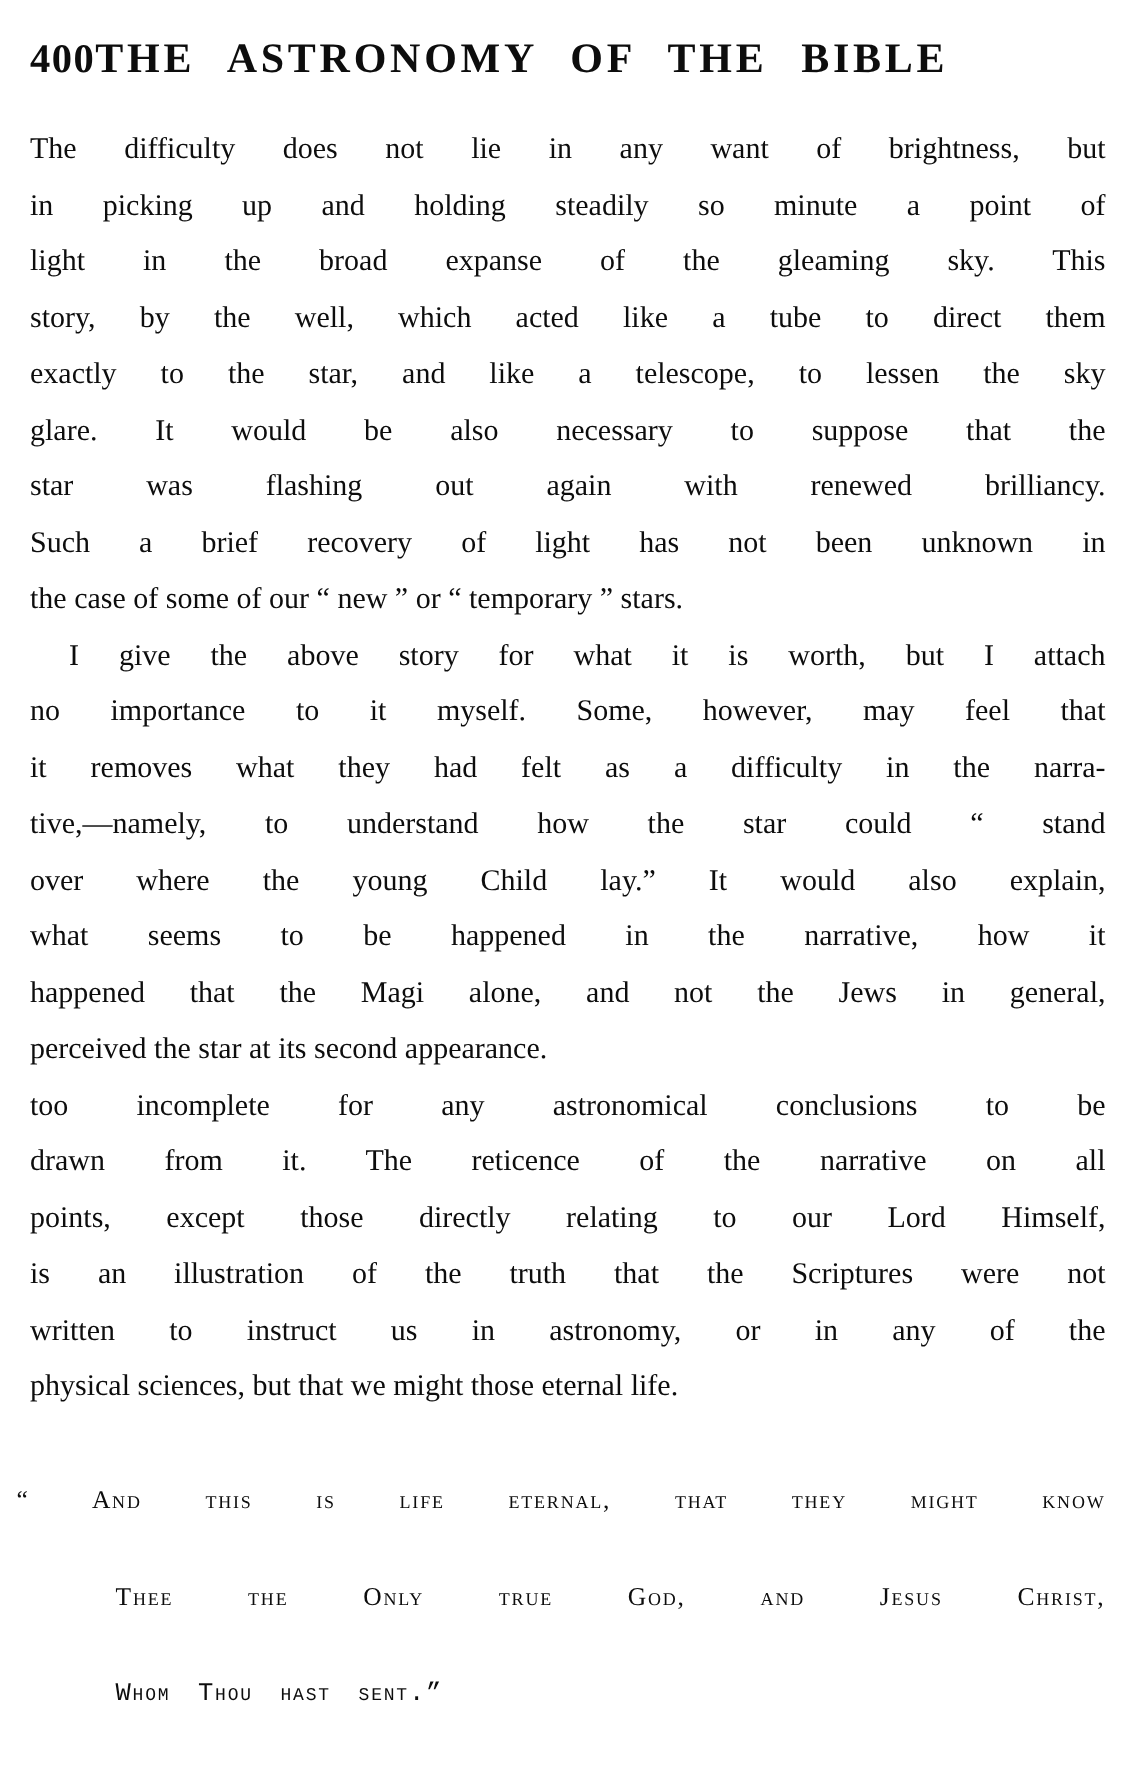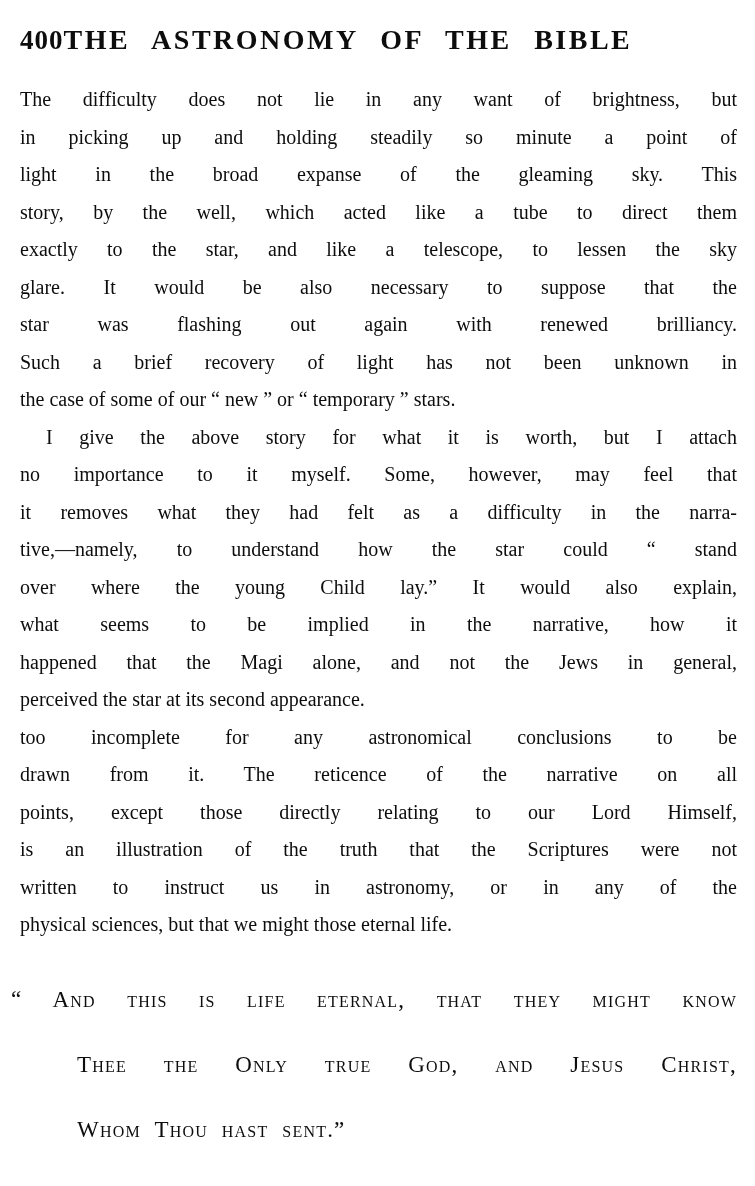--- a/index.html
+++ b/index.html
@@ -55,39 +55,40 @@
     text-align-last: left;
   }
   .ln.ind {
     text-indent: 26px;
   }
 
   
   .quote {
     margin-top: 37px;
     font-variant: small-caps;
-    font-size: 23px;
+    font-size: 17px;
     letter-spacing: 1.2px;
     word-spacing: 7px;
   }
   .qline {
     height: 38px;
     line-height: 38px;
     text-align: justify;
     text-align-last: justify;
   }
   .qline.hang {
     text-indent: -9px;
   }
   .qline.qind {
     padding-left: 57px;
     margin-top: 27px;
   }
   .qline.last {
     text-align-last: left;
+    font-family: Liberation Mono, monospace;
   }
 </style>
 </head>
 <body>
 
 <div class="page">
 
   <div class="header">
     <span class="pagenum">400</span>
     <span class="title">THE ASTRONOMY OF THE BIBLE</span>
@@ -106,21 +107,21 @@
       <div class="ln">Such a brief recovery of light has not been unknown in</div>
       <div class="ln last">the case of some of our “ new ” or “ temporary ” stars.</div>
     </div>
 
     <div>
       <div class="ln ind">I give the above story for what it is worth, but I attach</div>
       <div class="ln">no importance to it myself.  Some, however, may feel that</div>
       <div class="ln">it removes what they had felt as a difficulty in the narra-</div>
       <div class="ln">tive,—namely, to understand how the star could “ stand</div>
       <div class="ln">over where the young Child lay.”  It would also explain,</div>
-      <div class="ln">what seems to be implied in the narrative, how it</div>
+      <div class="ln">what seems to be happened in the narrative, how it</div>
       <div class="ln">happened that the Magi alone, and not the Jews in general,</div>
       <div class="ln last">perceived the star at its second appearance.</div>
     </div>
 
     <div>
       <div class="ln">too incomplete for any astronomical conclusions to be</div>
       <div class="ln">drawn from it.  The reticence of the narrative on all</div>
       <div class="ln">points, except those directly relating to our Lord Himself,</div>
       <div class="ln">is an illustration of the truth that the Scriptures were not</div>
       <div class="ln">written to instruct us in astronomy, or in any of the</div>

